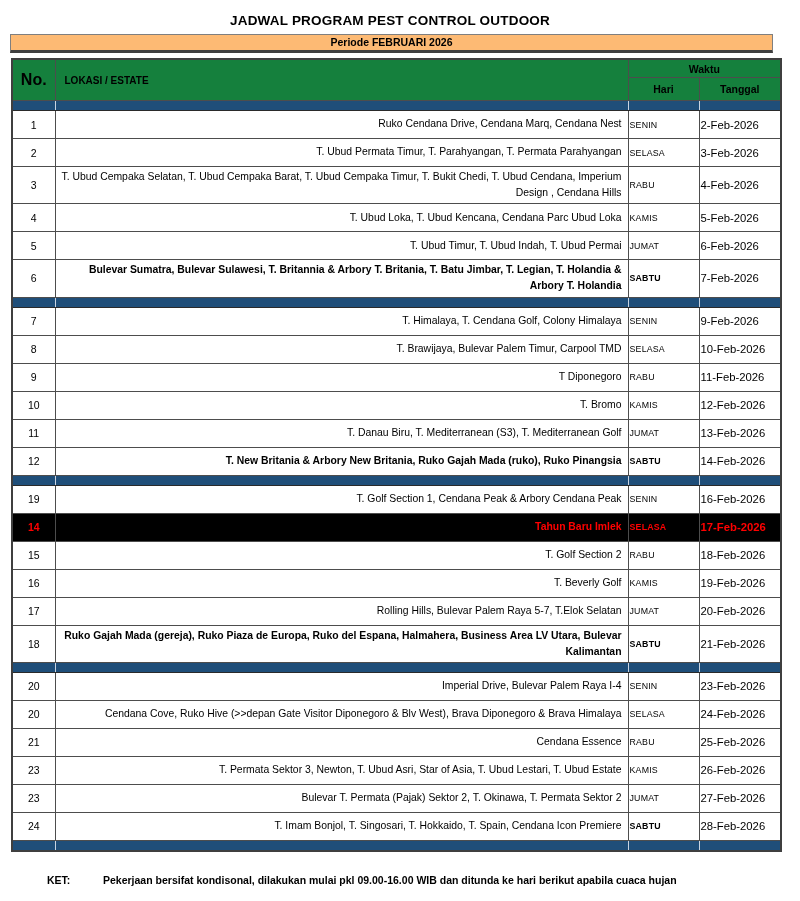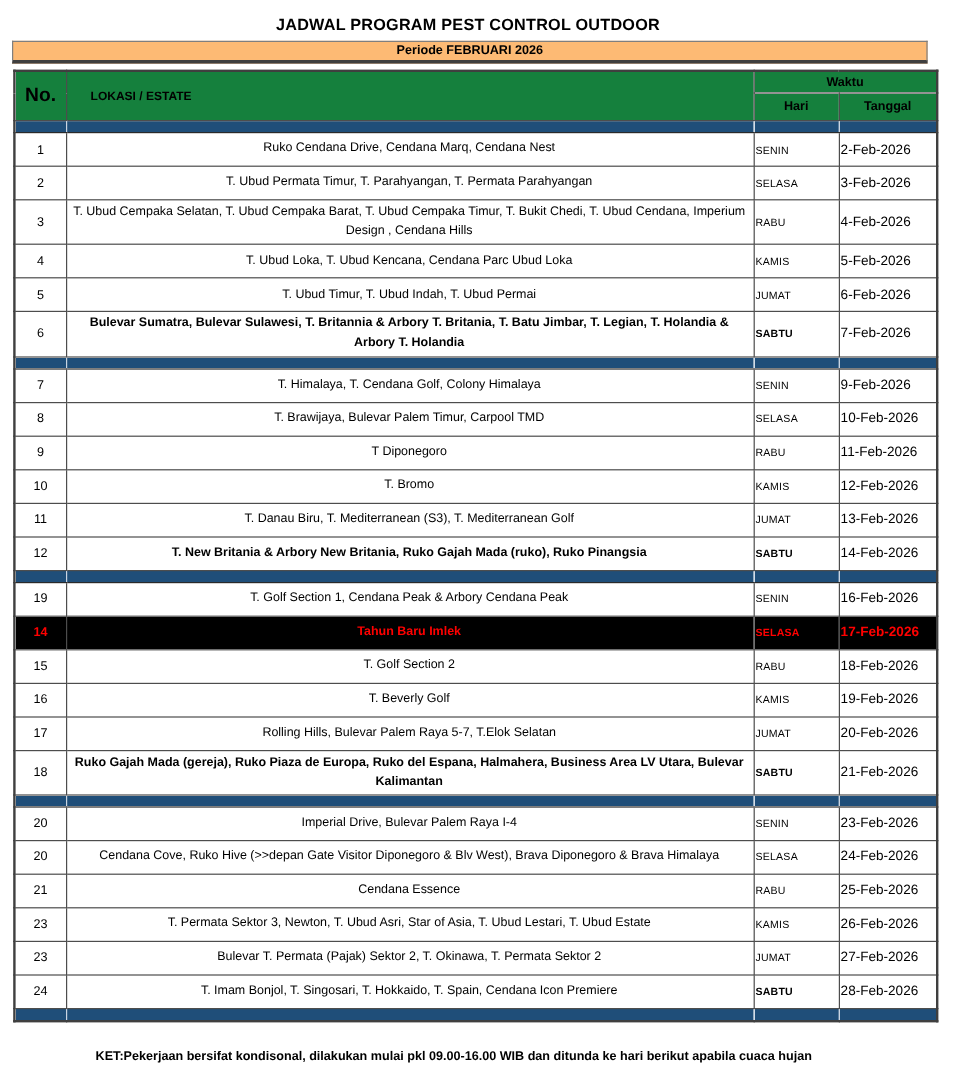--- a/index.html
+++ b/index.html
@@ -41,27 +41,27 @@
   }
   .schedule th, .schedule td {
     border: 1px solid #4d4d4d;
     overflow: hidden;
   }
   .schedule thead th {
     font-weight: bold;
     background: #15803d;
   }
   th.no-h      { font-size: 16px; margin-top: 20px; }
-  th.lokasi-h  { text-align: left; font-size: 10px; padding-left: 20px; margin-left: 34px; }
+  th.lokasi-h  { text-align: left; font-size: 10px; padding-left: 9px; margin-left: 34px; }
   th.waktu-h   { font-size: 10.5px; height: 15px; }
   th.hari-h, th.tanggal-h { font-size: 10.5px; height: 20px; }
 
   tr.data-row  { height: 28px; }
   td.no        { text-align: center; font-size: 10.5px; }
-  td.lokasi    { text-align: center; font-size: 10.4px; padding: 2px 6px 2px 5px; line-height: 1.55; }
+  td.lokasi    { text-align: right; font-size: 10.4px; padding: 2px 6px 2px 5px; line-height: 1.55; }
   td.hari      { font-size: 8.8px; letter-spacing: 0.2px; }
   td.tanggal   { text-align: left; font-size: 11.3px; }
   .b           { font-weight: bold; }
 
   tr.holiday td {
     background: #000000;
     color: #FF0000;
     font-weight: bold;
   }
   tr.sep-row td {
@@ -74,21 +74,20 @@
     border-right: 1px solid #c9d4e2;
   }
   .ket-line {
     margin: 22px 0 0 47px;
     font-weight: bold;
     font-size: 10.5px;
   }
   .ket-label {
     display: inline-block;
     width: 56px;
-    text-align: right;
   }
 </style>
 </head>
 <body>
 
 <div class="page-title">JADWAL PROGRAM PEST CONTROL OUTDOOR</div>
 
 <div class="period-band">Periode FEBRUARI 2026</div>
 
 <table class="schedule">

